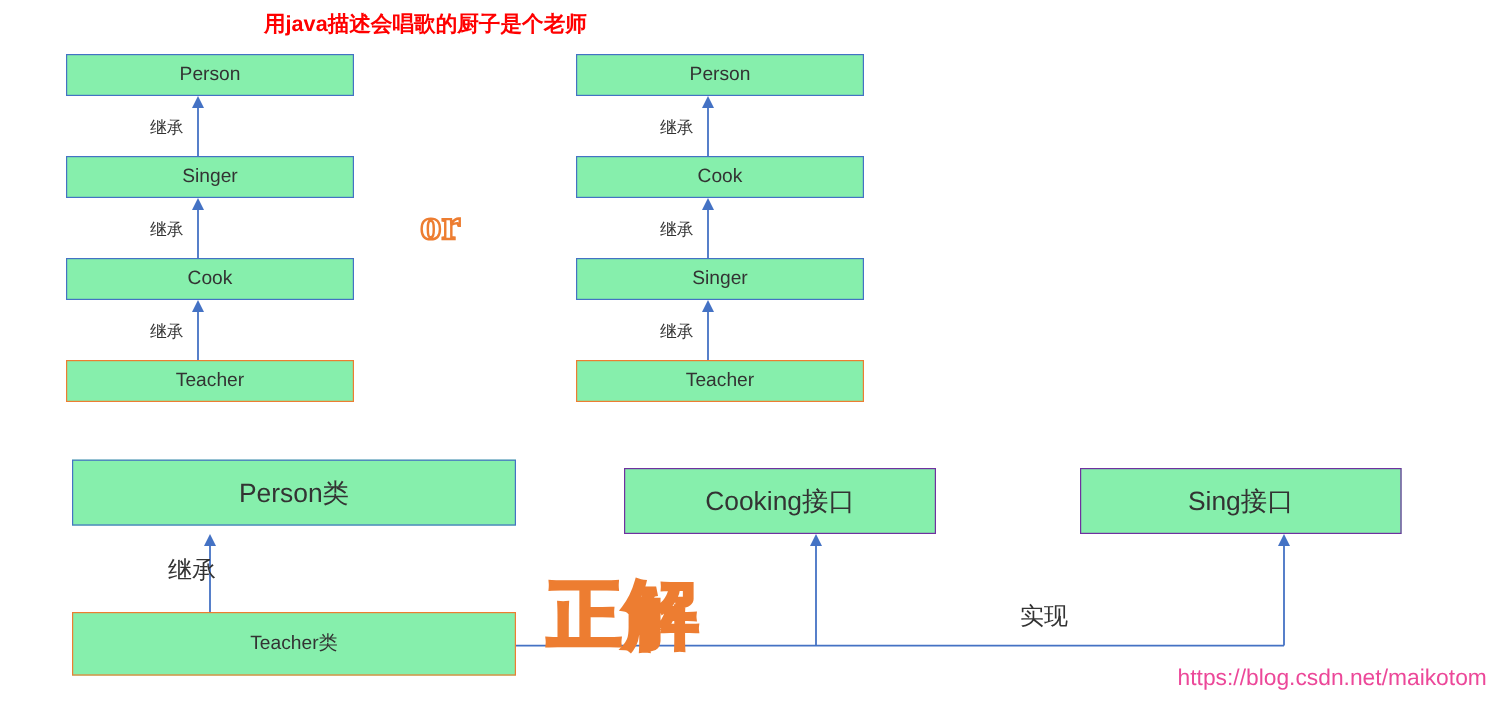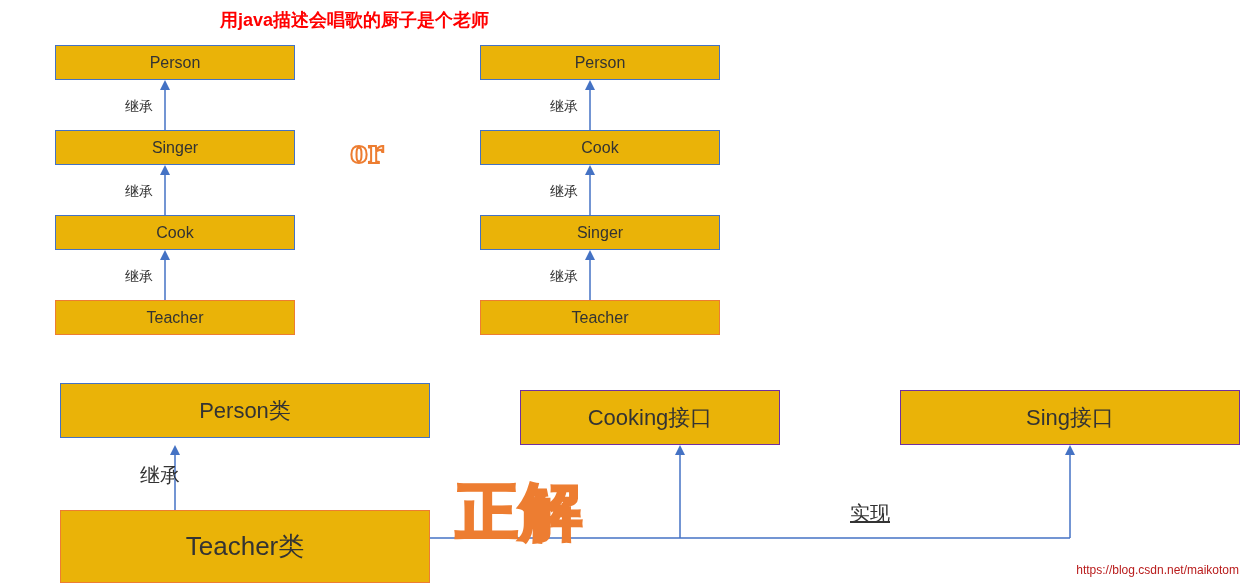--- a/index.html
+++ b/index.html
@@ -1,26 +1,26 @@
 <!DOCTYPE html>
 <html><head>
 <meta charset="utf-8">
 <style>
   * { box-sizing: border-box; margin: 0; padding: 0; }
   body { font-family: "Microsoft YaHei", Arial, sans-serif; width: 1249px; height: 585px; position: relative; background: #fff; }
   .title { position: absolute; color: #ff0000; font-weight: bold; font-size: 18px; }
-  .box { position: absolute; border: 1.5px solid; display: flex; align-items: center; justify-content: center; font-size: 16px; color: #333; background: #eab308; }
+  .box { position: absolute; border: 1.5px solid; display: flex; align-items: center; justify-content: center; font-size: 16px; color: #333; background: #86efac; }
   .blue-border { border-color: #4472C4; }
   .orange-border { border-color: #ED7D31; }
   .purple-border { border-color: #7030A0; }
   .label { position: absolute; font-size: 14px; color: #333; }
   .large-label { position: absolute; font-size: 22px; color: #333; }
-  .or-text { position: absolute; font-family: "Comic Sans MS", cursive; font-size: 36px; font-weight: bold; color: #fff; -webkit-text-stroke: 2px #ED7D31; }
+  .or-text { position: absolute; font-family: "Comic Sans MS", cursive; font-size: 36px; font-weight: bold; color: #fff; margin-top: 36px; -webkit-text-stroke: 2px #ED7D31; }
   .answer-text { position: absolute; font-size: 62px; font-weight: bold; color: #fff; -webkit-text-stroke: 3px #ED7D31; letter-spacing: 2px; }
-  .watermark { position: absolute; font-size: 12px; color: #b91c1c; font-family: Arial; text-align: center; }
+  .watermark { position: absolute; font-size: 19px; color: #ec4899; font-family: Arial; text-align: center; }
   svg.arrow { position: absolute; overflow: visible; }
 </style>
 </head>
 <body>
 
 <div class="title" style="left:220px; top:8px;">用java描述会唱歌的厨子是个老师</div>
 
 <div class="box blue-border" style="left:55px; top:45px; width:240px; height:35px;">
     <span>Person</span>
   </div>
@@ -81,43 +81,43 @@
 
 <svg class="arrow" style="left:580px; top:250px; width:20px; height:50px;">
     <line x1="10" y1="50" x2="10" y2="8" stroke="#4472C4" stroke-width="1.5"></line>
     <polygon points="10,0 5,10 15,10" fill="#4472C4"></polygon>
   </svg>
 <div class="label" style="left:550px; top:268px;">继承</div>
 
 <div class="box blue-border" style="left:60px; top:383px; width:370px; height:55px; font-size:22px;">
     <span>Person类</span>
   </div>
-<div class="box orange-border" style="left:60px; top:510px; width:370px; height:73px; font-size:26px;">
+<div class="box orange-border" style="left:60px; top:510px; width:370px; height:53px; font-size:16px;">
     <span>Teacher类</span>
   </div>
 <div class="box purple-border" style="left:520px; top:390px; width:260px; height:55px; font-size:22px;">
     <span>Cooking接口</span>
   </div>
-<div class="box purple-border" style="left:900px; top:390px; width:340px; height:55px; font-size:22px;">
+<div class="box purple-border" style="left:900px; top:390px; width:268px; height:55px; font-size:22px;">
     <span>Sing接口</span>
   </div>
 
 <svg class="arrow" style="left:165px; top:445px; width:20px; height:65px;">
     <line x1="10" y1="65" x2="10" y2="8" stroke="#4472C4" stroke-width="1.5"></line>
     <polygon points="10,0 5,10 15,10" fill="#4472C4"></polygon>
   </svg>
 <div class="large-label" style="left:140px; top:462px; font-size:20px;">继承</div>
 
 <svg class="arrow" style="left:430px; top:445px; width:800px; height:110px;">
 
   <line x1="0" y1="93" x2="640" y2="93" stroke="#4472C4" stroke-width="1.5"></line>
 
   <line x1="250" y1="93" x2="250" y2="8" stroke="#4472C4" stroke-width="1.5"></line>
   <polygon points="250,0 245,10 255,10" fill="#4472C4"></polygon>
 
   <line x1="640" y1="93" x2="640" y2="8" stroke="#4472C4" stroke-width="1.5"></line>
   <polygon points="640,0 635,10 645,10" fill="#4472C4"></polygon>
 </svg>
-<div class="large-label" style="left:850px; top:500px; font-size:20px;text-decoration:underline;">实现</div>
+<div class="large-label" style="left:850px; top:500px; font-size:20px;">实现</div>
 
 <div class="answer-text" style="left:456px; top:470px;">正解</div>
 
 <div class="watermark" style="right:10px; bottom:8px;">https://blog.csdn.net/maikotom</div>
 
 </body></html>

